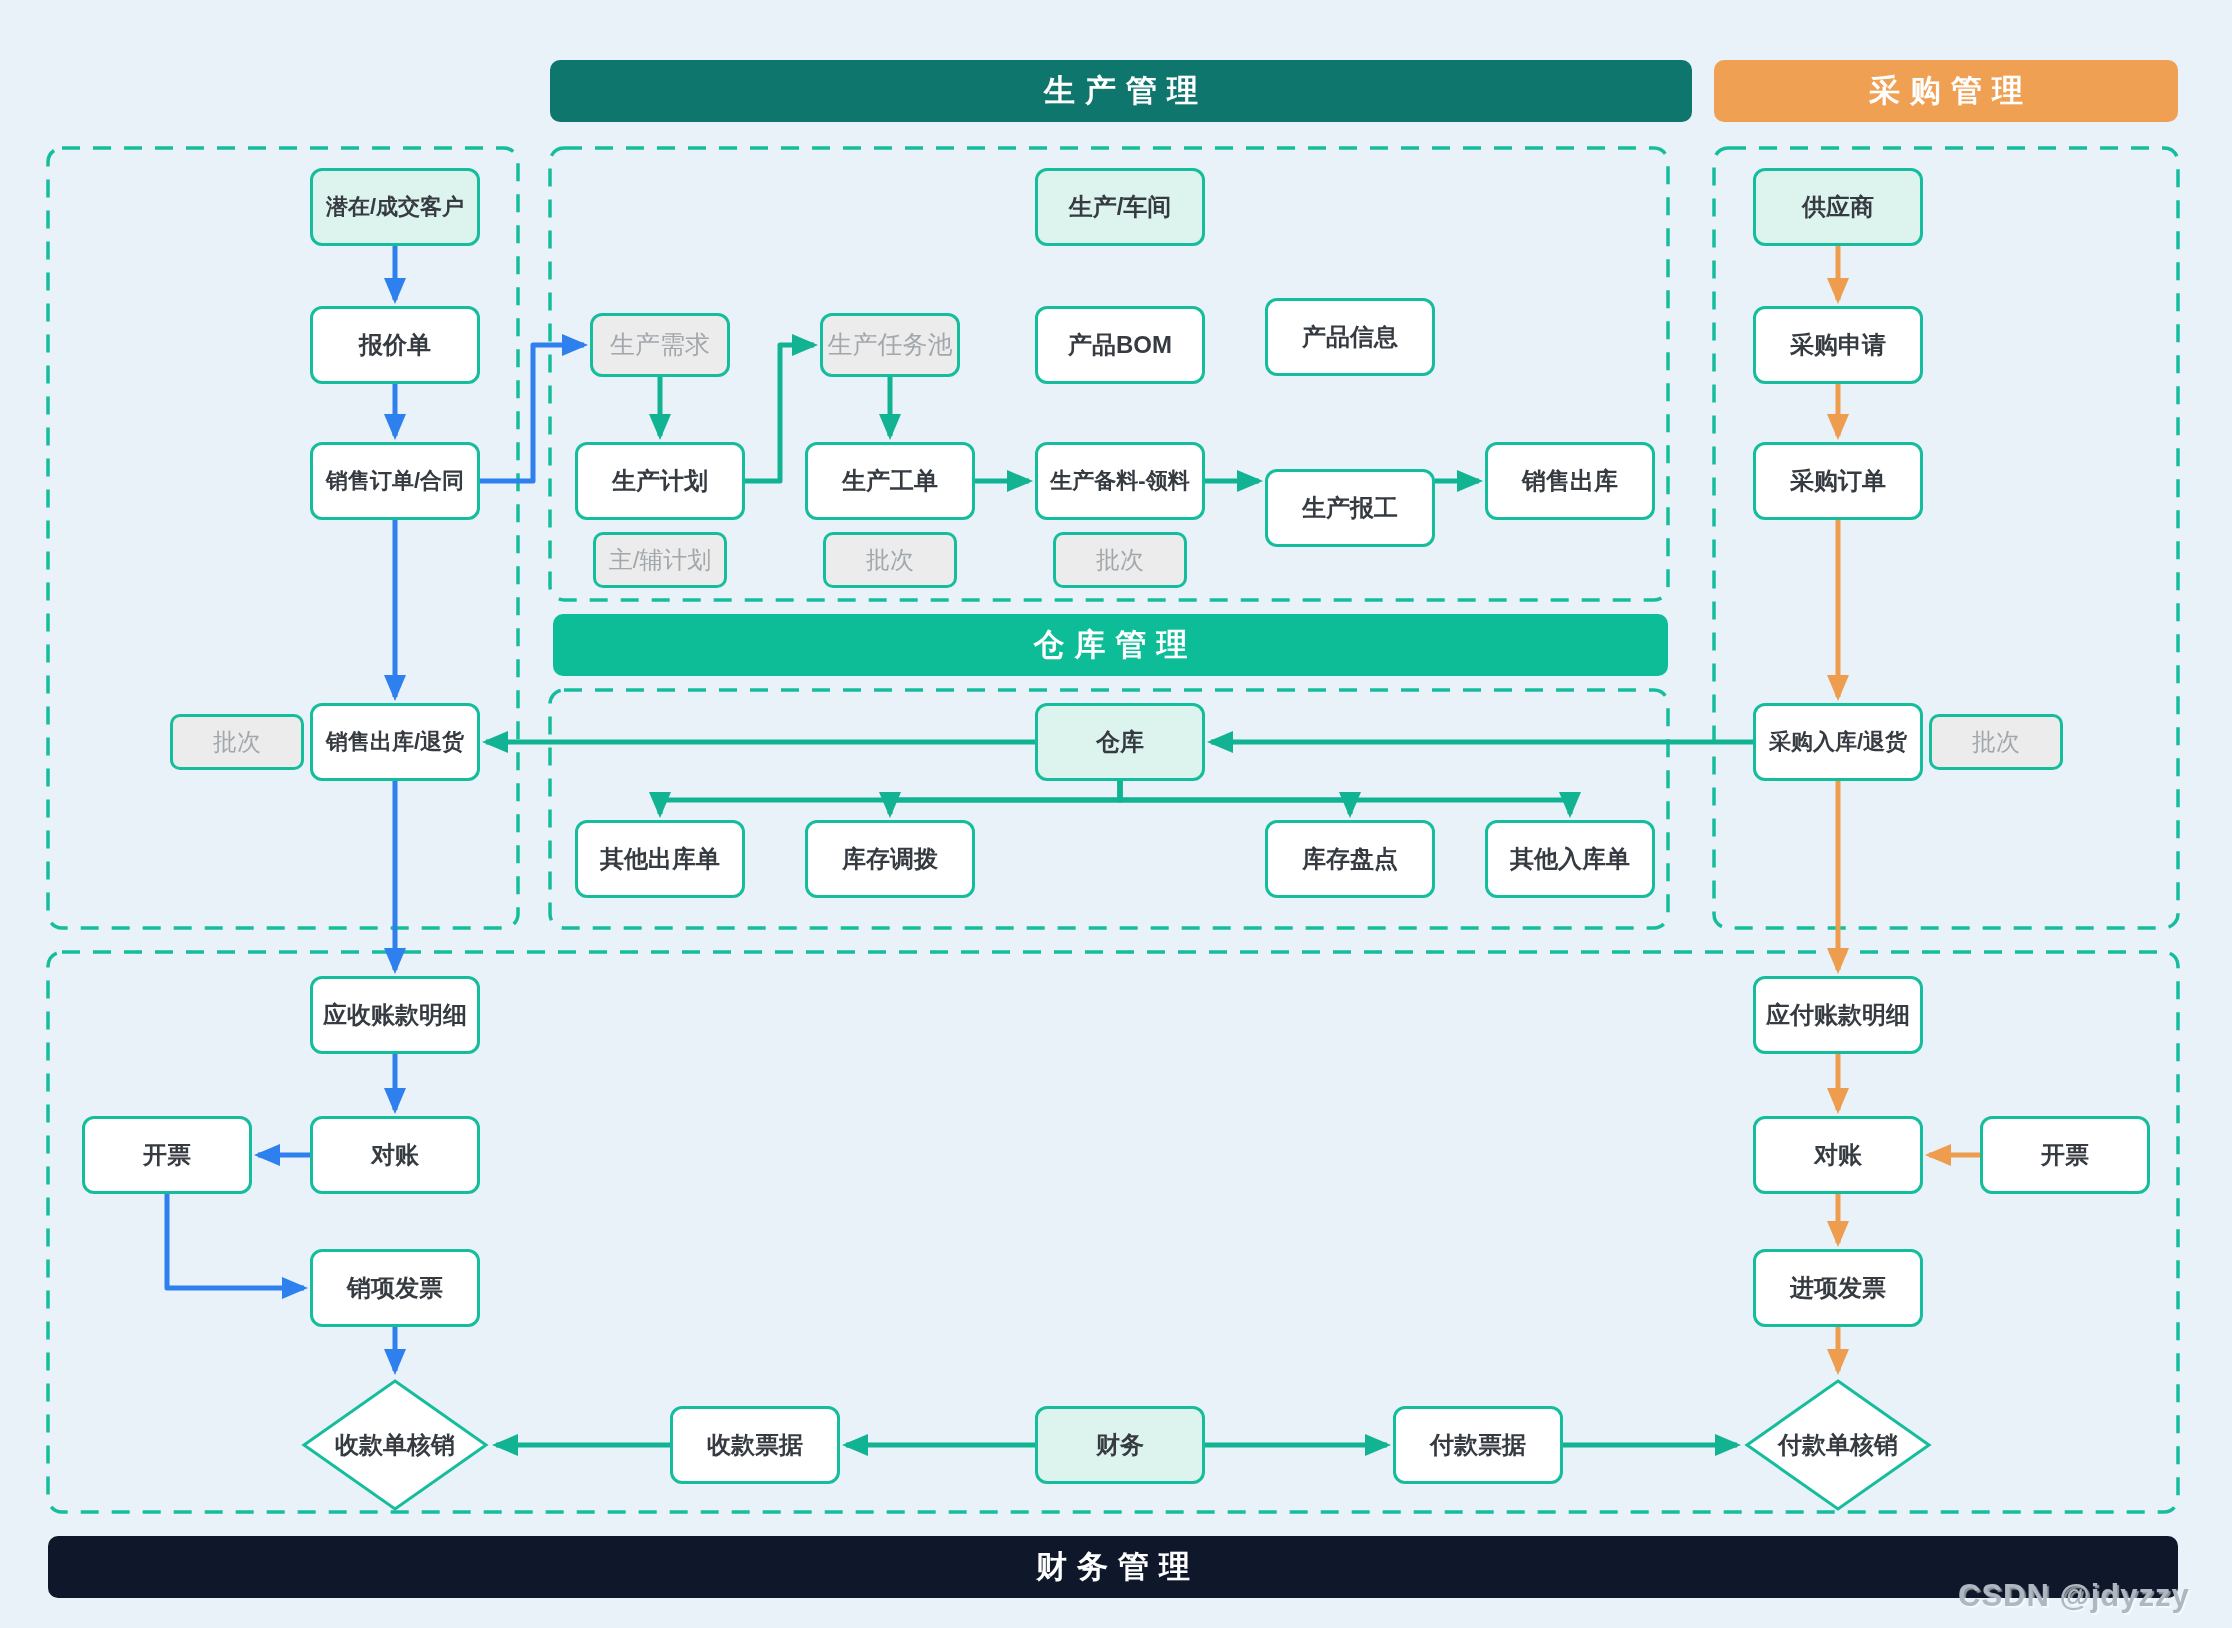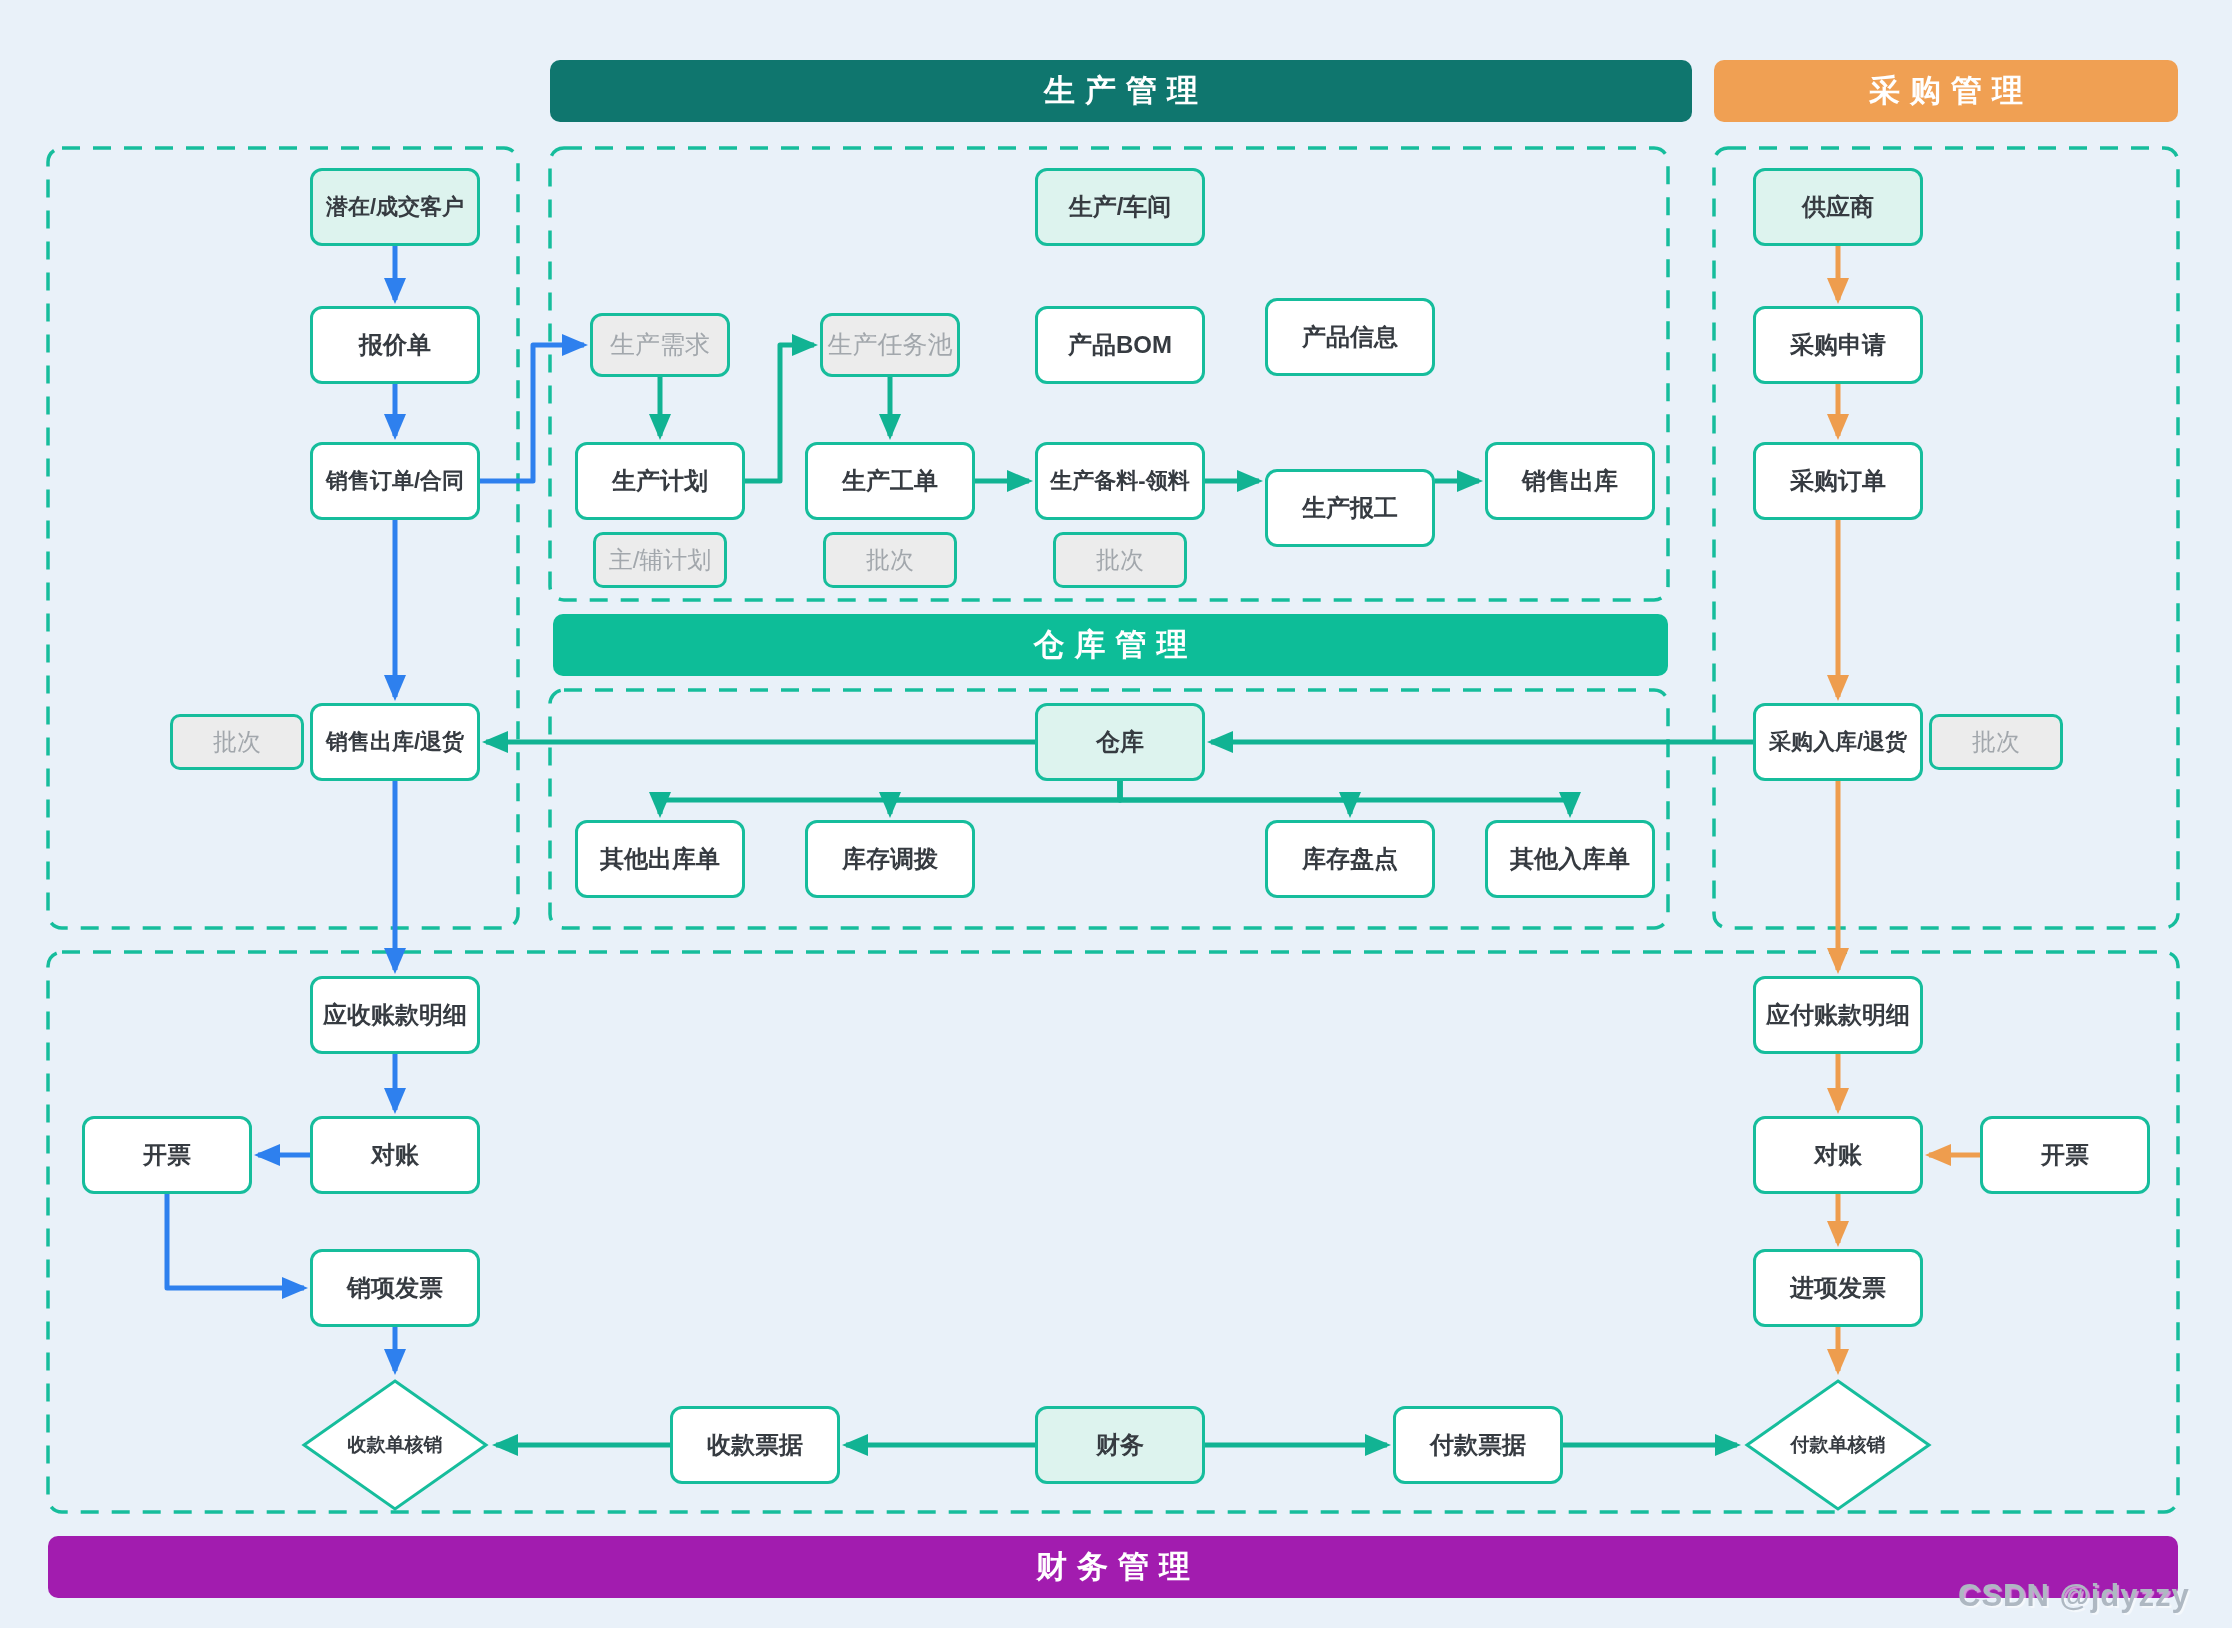--- a/index.html
+++ b/index.html
@@ -9,21 +9,21 @@
        color:#fff;font-size:31px;font-weight:700;letter-spacing:10px;text-indent:10px;}
   .node{position:absolute;z-index:4;display:flex;align-items:center;justify-content:center;box-sizing:border-box;
         background:#fff;border:3px solid var(--green-border);border-radius:12px;
         color:var(--node-text);font-size:24px;font-weight:600;text-align:center;line-height:1.1;}
   .node.entity{background:var(--entity-fill);}
   .node.ghost{background:var(--ghost-fill);color:var(--ghost-text);font-weight:500;font-size:25px;}
   .node.tag{background:var(--ghost-fill);color:var(--ghost-text);font-weight:500;font-size:24px;border-radius:10px;}
   .node.small{font-size:22px;}
   .diamond{position:absolute;z-index:4;}
   .diamond .lbl{position:absolute;left:0;top:0;right:0;bottom:0;display:flex;align-items:center;justify-content:center;
-        color:var(--node-text);font-size:19px;font-weight:600;}
+        color:var(--node-text);font-size:24px;font-weight:600;}
   .watermark{position:absolute;z-index:9;font-size:31px;font-weight:600;color:var(--wm);
         text-shadow:2px 2px 1px rgba(255,255,255,.55);letter-spacing:1px;}
 </style>
 </head>
 <body style="background: rgb(233, 241, 249);">
 
 <div class="canvas" style="--green-border: #16bd9c; --entity-fill: #ddf3ee; --ghost-fill: #ececec; --ghost-text: #a2a7ac; --node-text: #363b41; --wm: #aeb8c2; background: rgb(233, 241, 249);">
   <svg id="edge-layer" width="2232" height="1628">
       <defs>
         <marker id="arrow-blue" viewBox="0 0 13 11" refX="11" refY="5.5" markerWidth="26" markerHeight="22" markerUnits="userSpaceOnUse" orient="auto">
@@ -72,21 +72,21 @@
       <polyline points="1838,781 1838,970" fill="none" stroke="#ee9d4e" stroke-width="5" stroke-linejoin="round" marker-end="url(#arrow-orange)"></polyline>
       <polyline points="1838,1054 1838,1110" fill="none" stroke="#ee9d4e" stroke-width="5" stroke-linejoin="round" marker-end="url(#arrow-orange)"></polyline>
       <polyline points="1980,1155 1929,1155" fill="none" stroke="#ee9d4e" stroke-width="5" stroke-linejoin="round" marker-end="url(#arrow-orange)"></polyline>
       <polyline points="1838,1194 1838,1243" fill="none" stroke="#ee9d4e" stroke-width="5" stroke-linejoin="round" marker-end="url(#arrow-orange)"></polyline>
       <polyline points="1838,1327 1838,1371" fill="none" stroke="#ee9d4e" stroke-width="5" stroke-linejoin="round" marker-end="url(#arrow-orange)"></polyline>
     </svg>
 
   <div class="bar" style="left: 550px; top: 60px; width: 1142px; height: 62px; background: #0f766e;">生产管理</div>
   <div class="bar" style="left: 1714px; top: 60px; width: 464px; height: 62px; background: rgb(240, 160, 83);">采购管理</div>
   <div class="bar" style="left: 553px; top: 614px; width: 1115px; height: 62px; background: rgb(13, 189, 152);">仓库管理</div>
-  <div class="bar" style="left: 48px; top: 1536px; width: 2130px; height: 62px; background: #a21caf;">财务管理</div>
+  <div class="bar" style="left: 48px; top: 1536px; width: 2130px; height: 62px; background: #0f172a;">财务管理</div>
 
   <div id="nodes">
       <div class="node entity small" style="left: 310px; top: 168px; width: 170px; height: 78px;">潜在/成交客户</div>
       <div class="node" style="left: 310px; top: 306px; width: 170px; height: 78px;">报价单</div>
       <div class="node small" style="left: 310px; top: 442px; width: 170px; height: 78px;">销售订单/合同</div>
       <div class="node tag" style="left: 170px; top: 714px; width: 134px; height: 56px;">批次</div>
       <div class="node small" style="left: 310px; top: 703px; width: 170px; height: 78px;">销售出库/退货</div>
       <div class="node" style="left: 310px; top: 976px; width: 170px; height: 78px;">应收账款明细</div>
       <div class="node" style="left: 310px; top: 1116px; width: 170px; height: 78px;">对账</div>
       <div class="node" style="left: 82px; top: 1116px; width: 170px; height: 78px;">开票</div>

